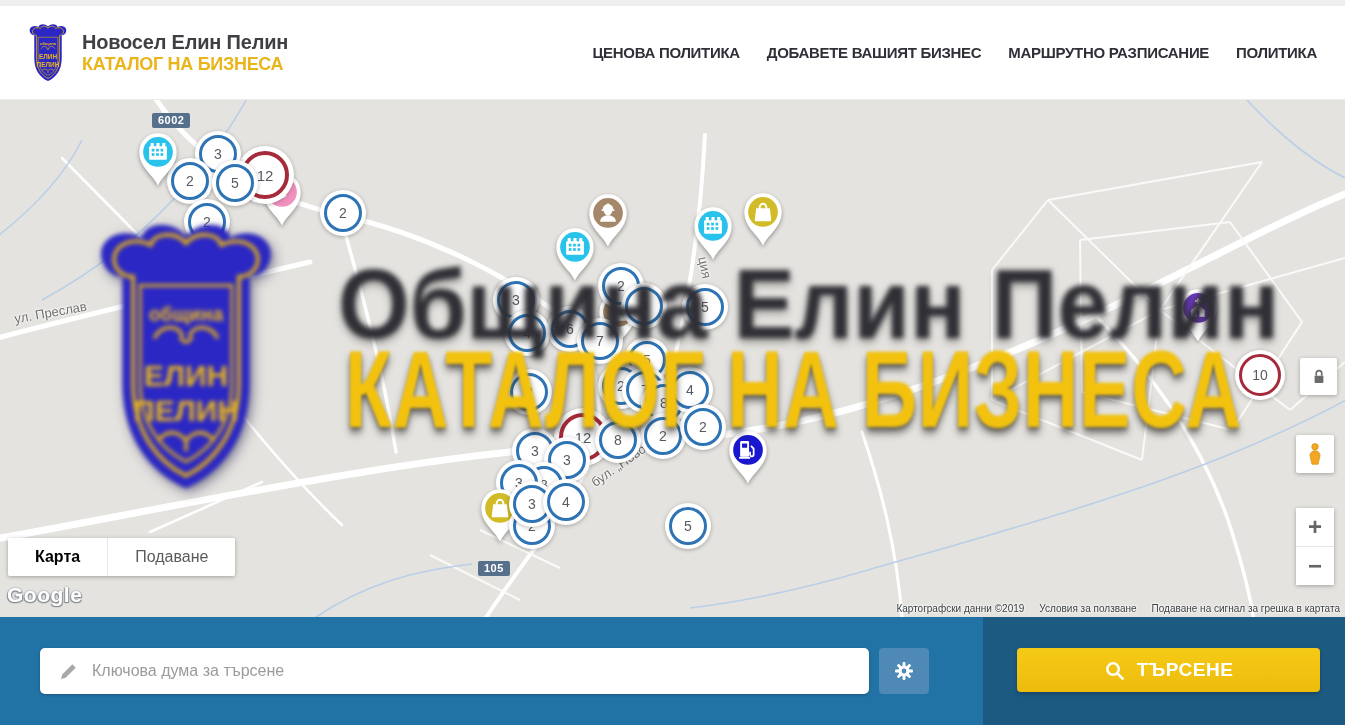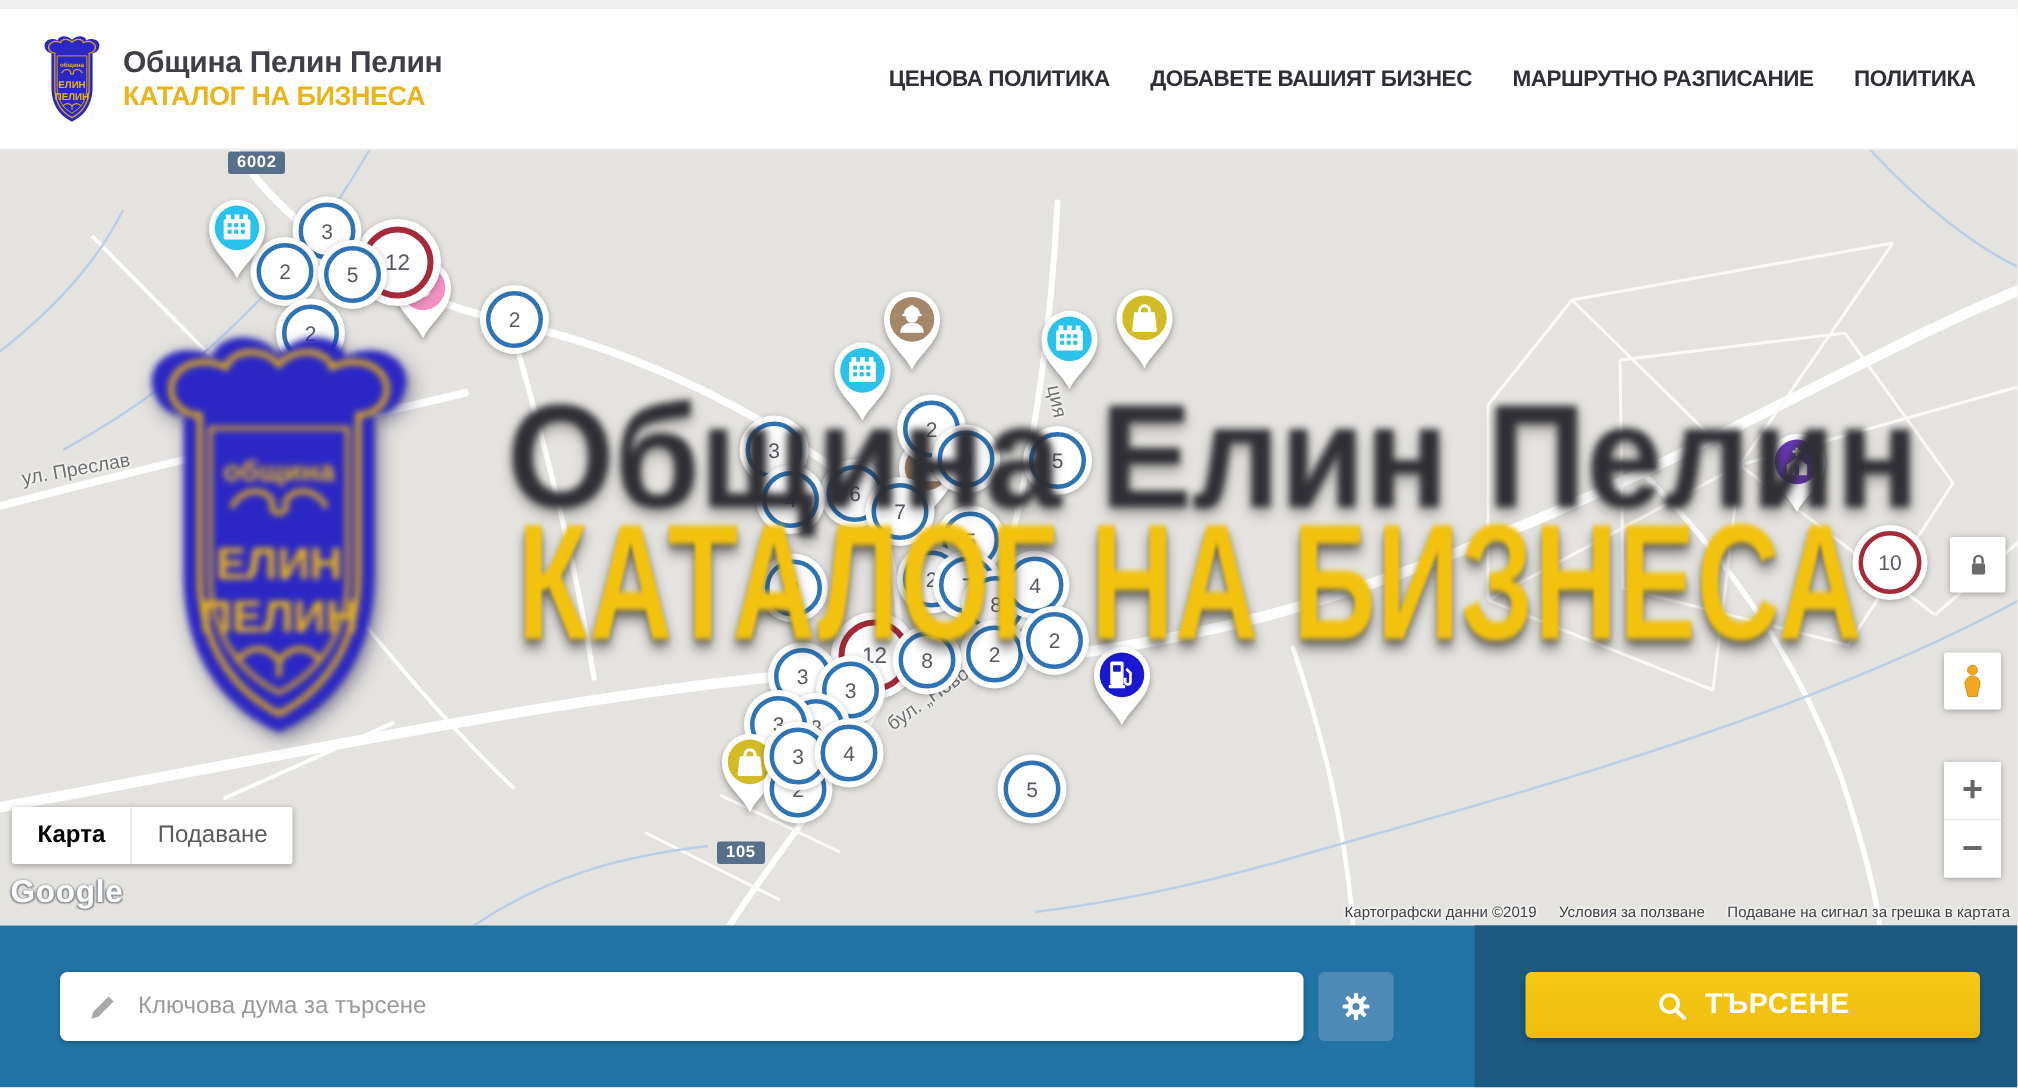--- a/index.html
+++ b/index.html
@@ -49,21 +49,21 @@
               white-space:nowrap; line-height:1; transform:scaleX(.94); transform-origin:left top;
               filter:blur(2.6px); text-shadow:0 4px 8px rgba(0,0,0,.35); }
   .wm-sub { position:absolute; left:345px; top:234px; font-size:110px; font-weight:700; color:#f2c20e;
             white-space:nowrap; line-height:1; letter-spacing:1px; transform:scaleX(.70); transform-origin:left top;
             filter:blur(1.6px); text-shadow:0 6px 9px rgba(40,40,40,.6), 0 2px 3px rgba(40,40,40,.45); }
 
   
   .maptype { position:absolute; left:8px; top:438px; z-index:4; display:flex;
              box-shadow:0 1px 4px rgba(0,0,0,.3); border-radius:2px; overflow:hidden; }
   .maptype button { height:38px; background:#fff; border:none; font-family:inherit; font-size:16px;
-                    padding:0 17px; color:#5b5b5b; cursor:pointer; }
+                    padding:0 27px; color:#5b5b5b; cursor:pointer; }
   .maptype button.active { font-weight:700; color:#000; }
   .maptype button + button { border-left:1px solid #e8e8e8; }
   .googlelogo { position:absolute; left:7px; top:483px; z-index:4; font-size:21px; font-weight:700; color:#fff;
                 letter-spacing:0.5px;
                 text-shadow:0 0 1px #9aa0a6, 0 0 2px #9aa0a6, 1px 1px 1px #80868b, -1px 1px 1px #80868b; }
   .attrib { position:absolute; right:5px; bottom:3px; z-index:4; display:flex; gap:15px; font-size:10px;
             color:#3c4043; text-shadow:0 0 2px #fff, 0 0 3px #fff, 0 0 3px #fff; }
   .ctl { position:absolute; z-index:4; background:#fff; box-shadow:0 1px 4px rgba(0,0,0,.3); border-radius:2px;
          display:flex; align-items:center; justify-content:center; border:none; cursor:pointer; }
   .ctl-lock { left:1300px; top:258px; width:37px; height:37px; }
@@ -116,21 +116,21 @@
   </svg>
 
   <div class="topstrip"></div>
 
   <header class="hdr">
     <div class="logo-wrap">
       <svg width="46" height="61" viewBox="0 0 120 160">
           <use href="#crest"></use>
         </svg>
       <div class="logo-titles">
-        <span class="site-title">Община Пелин Пелин</span>
+        <span class="site-title">Новосел Елин Пелин</span>
         <span class="site-subtitle">КАТАЛОГ НА БИЗНЕСА</span>
       </div>
     </div>
     <nav class="nav">
       <a href="#">ЦЕНОВА ПОЛИТИКА</a>
       <a href="#">ДОБАВЕТЕ ВАШИЯТ БИЗНЕС</a>
       <a href="#">МАРШРУТНО РАЗПИСАНИЕ</a>
       <a href="#">ПОЛИТИКА</a>
     </nav>
   </header>
@@ -160,21 +160,21 @@
       <g stroke="#b9cfe8" stroke-width="1.6" fill="none">
         <path d="M252 -10 C212 62 152 140 42 200"></path>
         <path d="M1350 298 C1200 380 1000 432 868 470 C800 490 740 502 690 508"></path>
         <path d="M1238 -10 C1280 38 1322 68 1350 80"></path>
         <path d="M298 530 C360 482 420 470 472 464"></path>
         <path d="M-10 142 C30 112 62 80 82 40"></path>
       </g>
     </svg>
 
     <div class="labels">
-        <span class="road-badge" style="left: 152px; top: 1px;">6002</span>
+        <span class="road-badge" style="left: 152px; top: 13px;">6002</span>
         <span class="road-badge" style="left: 478px; top: 461px;">105</span>
         <span class="street" style="left: 14px; top: 205px; transform: rotate(-10deg);">ул. Преслав</span>
         <span class="street" style="left: 585px; top: 352px; transform: rotate(-35deg);">бул. „Новосел</span>
         <span class="street" style="left: 694px; top: 160px; transform: rotate(78deg);">ция</span>
       </div>
     <div class="markers">
         <div class="pin" style="left: 282px; top: 92px;"><svg width="44" height="55" viewBox="0 0 40 50">
             <path d="M20 49.5 C15 39 3 33 3 19 A17 17 0 1 1 37 19 C37 33 25 39 20 49.5 Z" fill="#fff"></path>
             <circle cx="20" cy="19" r="13.5" fill="#f291c0"></circle>
             <g transform="translate(8.6,7.6) scale(0.95)">

